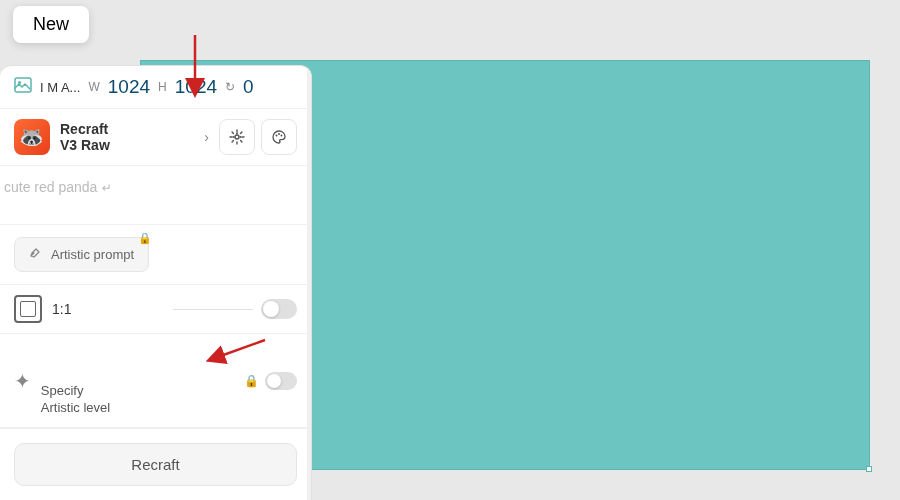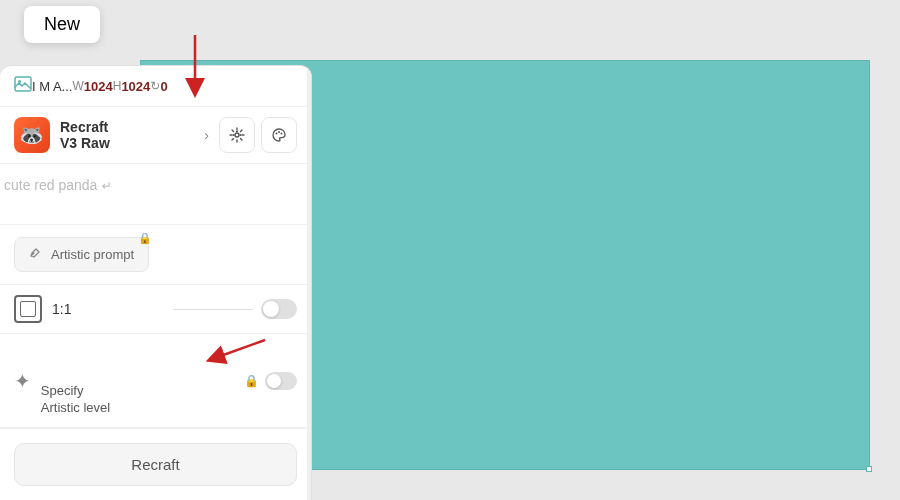--- a/index.html
+++ b/index.html
@@ -39,21 +39,21 @@
       width: 6px;
       height: 6px;
       background: white;
       border: 1px solid #5bb5b1;
     }
 
     
     .new-button {
       position: absolute;
       top: 6px;
-      left: 24px;
+      left: 13px;
       background: white;
       border: none;
       border-radius: 8px;
       padding: 8px 20px;
       font-size: 18px;
       font-weight: 500;
       cursor: pointer;
       box-shadow: 0 2px 8px rgba(0,0,0,0.15);
       z-index: 10;
     }
@@ -73,20 +73,21 @@
       flex-direction: column;
       overflow: hidden;
     }
 
     
     .info-row {
       display: flex;
       align-items: center;
       padding: 10px 14px;
       border-bottom: 1px solid #f0f0f0;
+      gap: 8px;
       font-size: 13px;
       color: #555;
     }
 
     .image-icon {
       color: #5bb5b0;
       font-size: 16px;
     }
 
     .image-label {
@@ -94,23 +95,23 @@
       font-size: 13px;
       font-weight: 500;
     }
 
     .dimension-label {
       color: #888;
       font-size: 12px;
     }
 
     .dimension-value {
-      color: #7f1d1d;
-      font-size: 13px;
-      font-weight: 700;
+      color: #0c4a6e;
+      font-size: 19px;
+      font-weight: 400;
     }
 
     
     .model-row {
       display: flex;
       align-items: center;
       padding: 10px 14px;
       border-bottom: 1px solid #f0f0f0;
       gap: 10px;
     }

